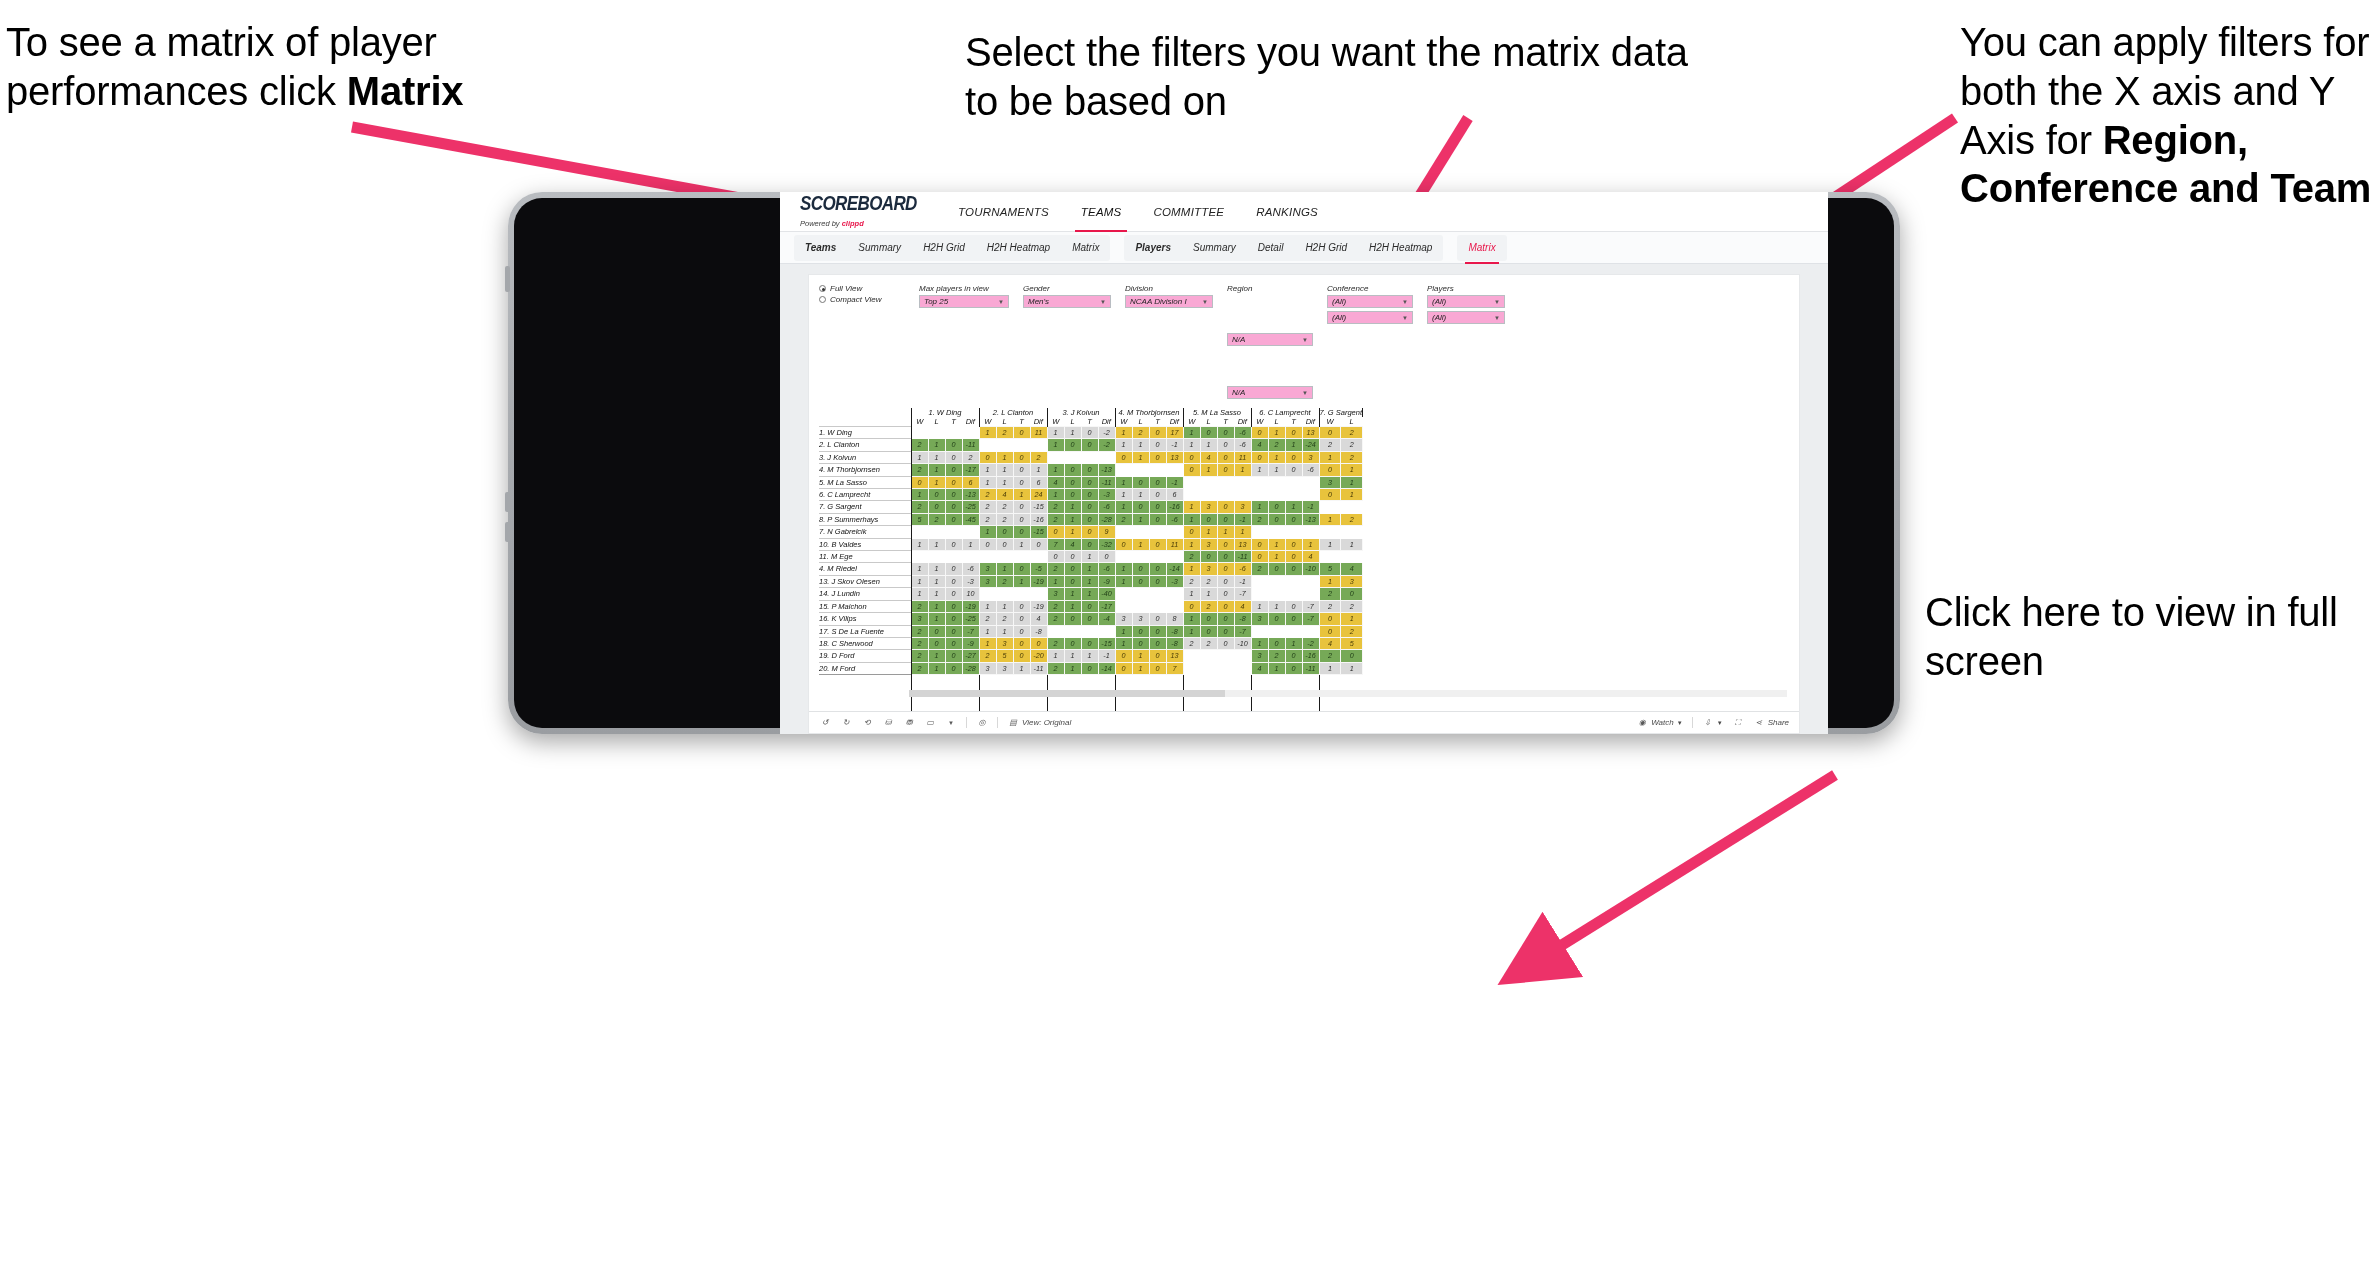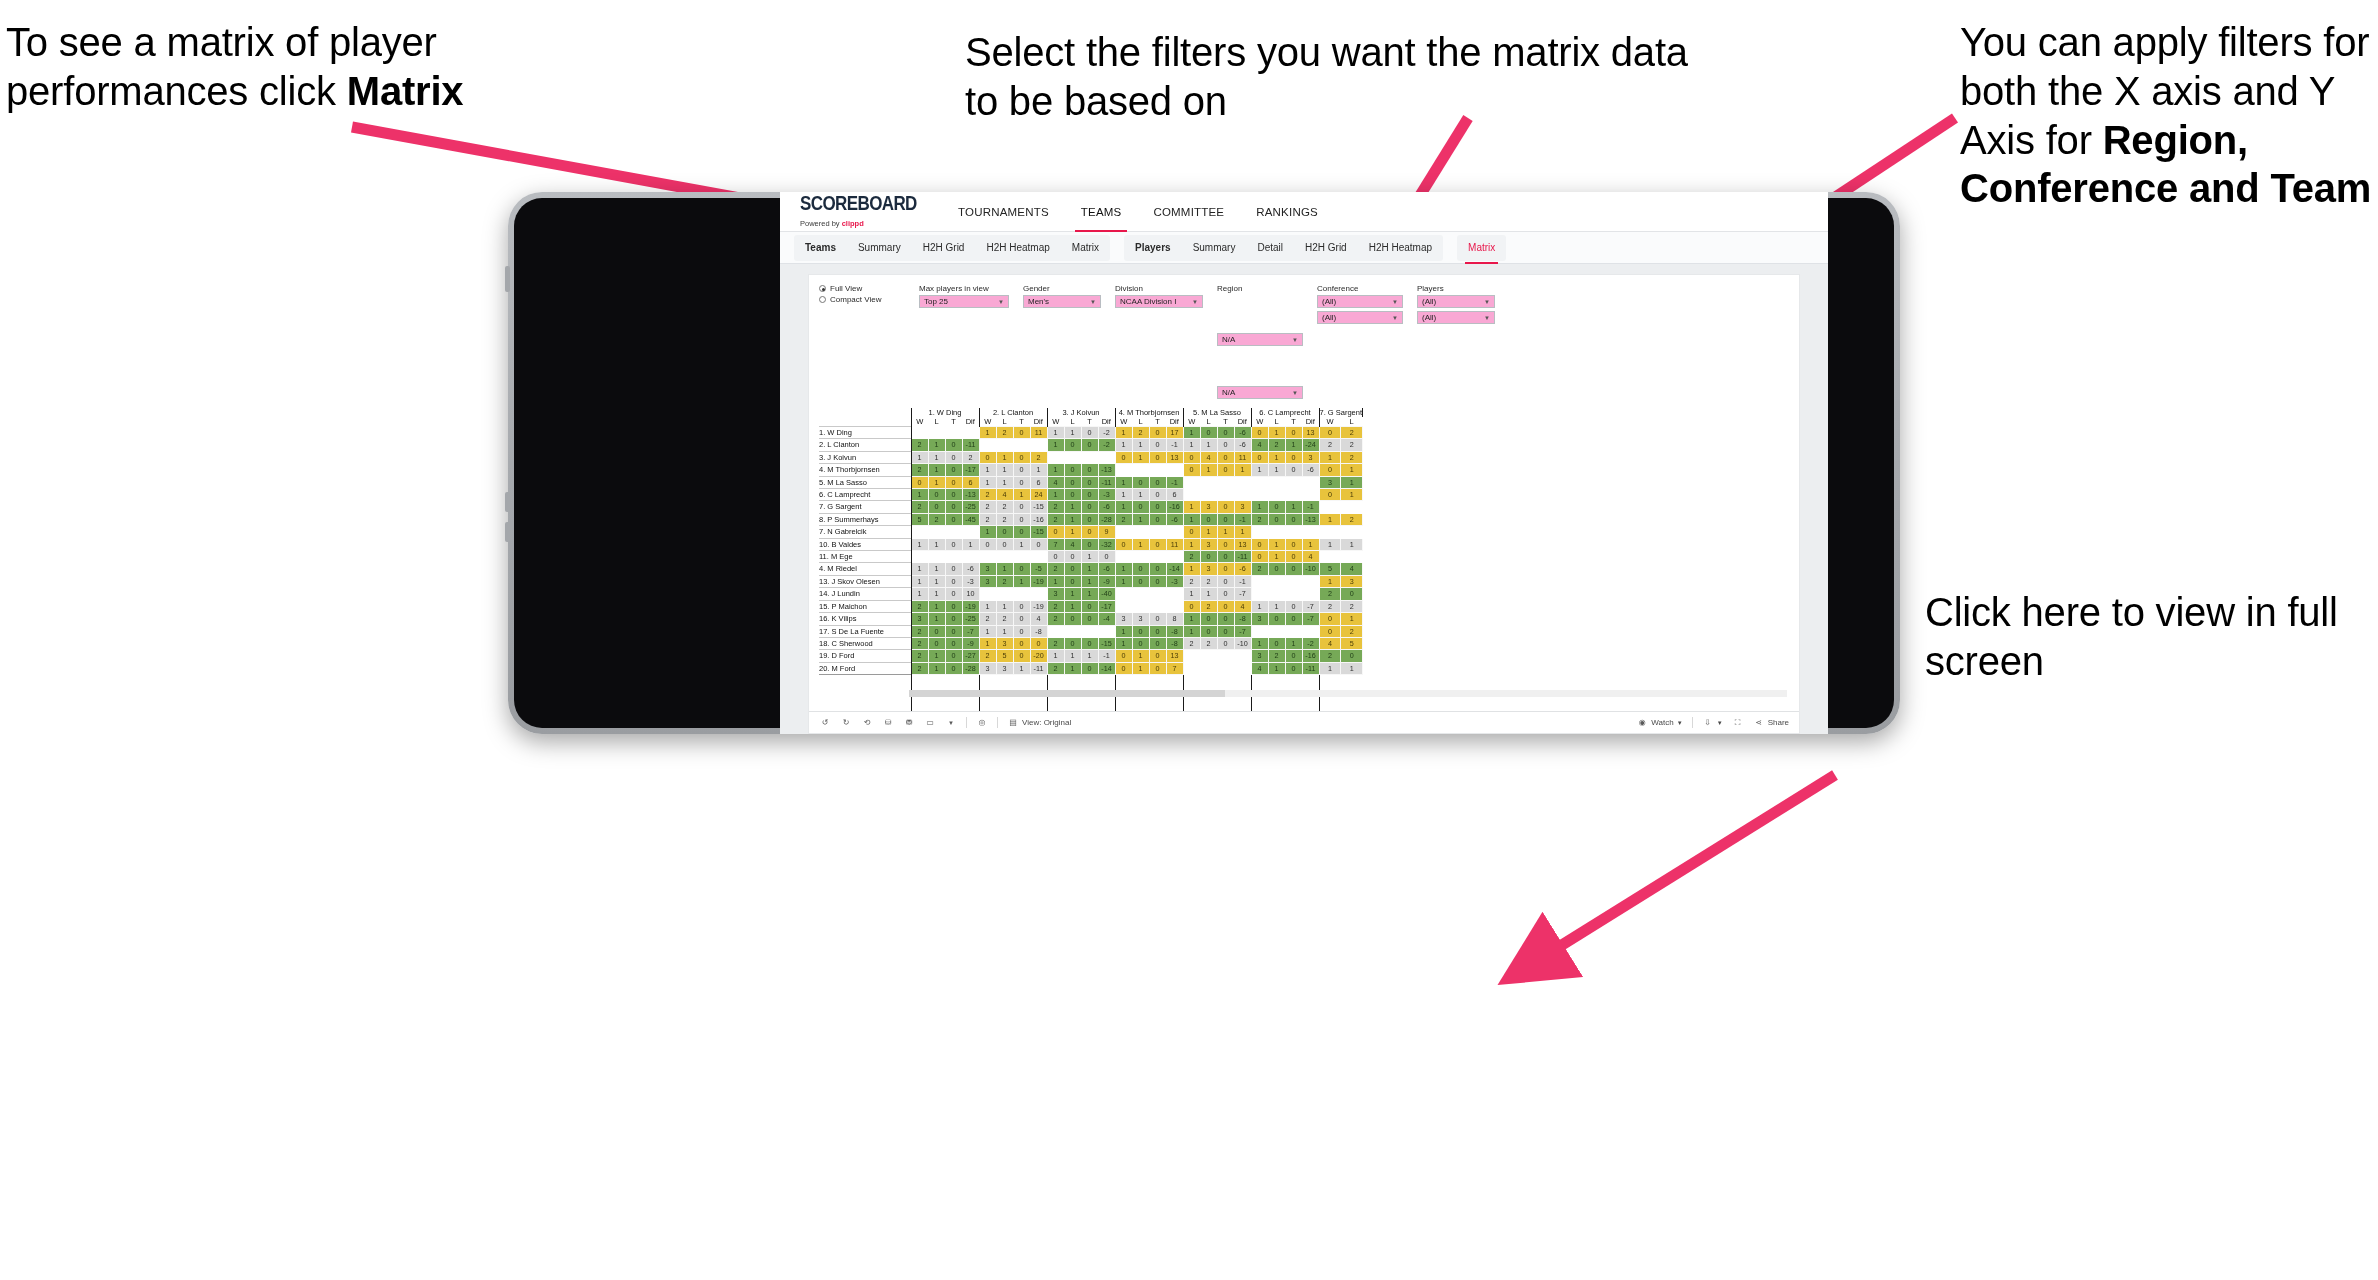--- a/index.html
+++ b/index.html
@@ -35,21 +35,21 @@
     position:absolute; left:6px; top:6px; right:6px; bottom:6px;
     border-radius:28px; background:#0b0b0d;
   }
   .tablet-cam{
     position:absolute; left:50%; top:16px; width:8px; height:8px; margin-left:-4px;
     border-radius:50%; background:#1b1b20;
   }
   .side-btn{ position:absolute; background:#a4a7ab; border-radius:2px; }
   .screen{
     position:absolute; left:272px; top:0px; width:1048px; height:542px;
-    background:#eceef0; overflow:hidden;
+    background:#eceef0; overflow:hidden;font-style:italic;
   }
 
   
   .app-header{
     height:40px; background:#fff; display:flex; align-items:center;
     border-bottom:1px solid #e2e4e7; padding-left:20px;
   }
   .brand{ width:120px; }
   .brand-title{
     font-size:17px; font-weight:bold; letter-spacing:-0.6px; color:#1b2a3d;
@@ -96,21 +96,21 @@
   .flabel{ font-size:8px; color:#2b2b2b; margin-bottom:2px; white-space:nowrap; }
   .radio-row{ display:flex; align-items:center; gap:4px; margin-bottom:2px; }
   .radio{ width:7px; height:7px; border:1px solid #777; border-radius:50%; position:relative; background:#fff;}
   .radio.on::after{ content:""; position:absolute; left:1.5px; top:1.5px; width:3px; height:3px; border-radius:50%; background:#333; }
   .radio-lbl{ font-size:8px; color:#2b2b2b; }
   .sel{
     height:13px; border:1px solid #b9bdc2; background:#f9a8d4; font-size:8px; color:#1f1f1f;
     display:flex; align-items:center; padding:0 4px; position:relative; margin-bottom:3px;
   }
   .sel .caret{ position:absolute; right:4px; font-size:6px; color:#555; }
-  .w-top25{ width:90px; } .w-gender{ width:78px; } .w-div{ width:88px; }
+  .w-top25{ width:90px; } .w-gender{ width:88px; } .w-div{ width:88px; }
   .w-region{ width:86px;margin-top:40px; } .w-conf{ width:86px; } .w-play{ width:78px; }
 
   
   .matrix-scroll{ position:relative; padding:0 10px; }
   table.matrix{ border-collapse:collapse; font-size:7.5px; color:#1a1a1a; table-layout:fixed; }
   table.matrix td, table.matrix th{ padding:0; }
   .pname-col{ width:92px; }
   .hdr-name{
     font-size:7.5px; text-align:center; font-weight:normal; color:#111;
     border-left:1.4px solid #1a1a1a; padding:3px 0 1px 0; white-space:nowrap;

